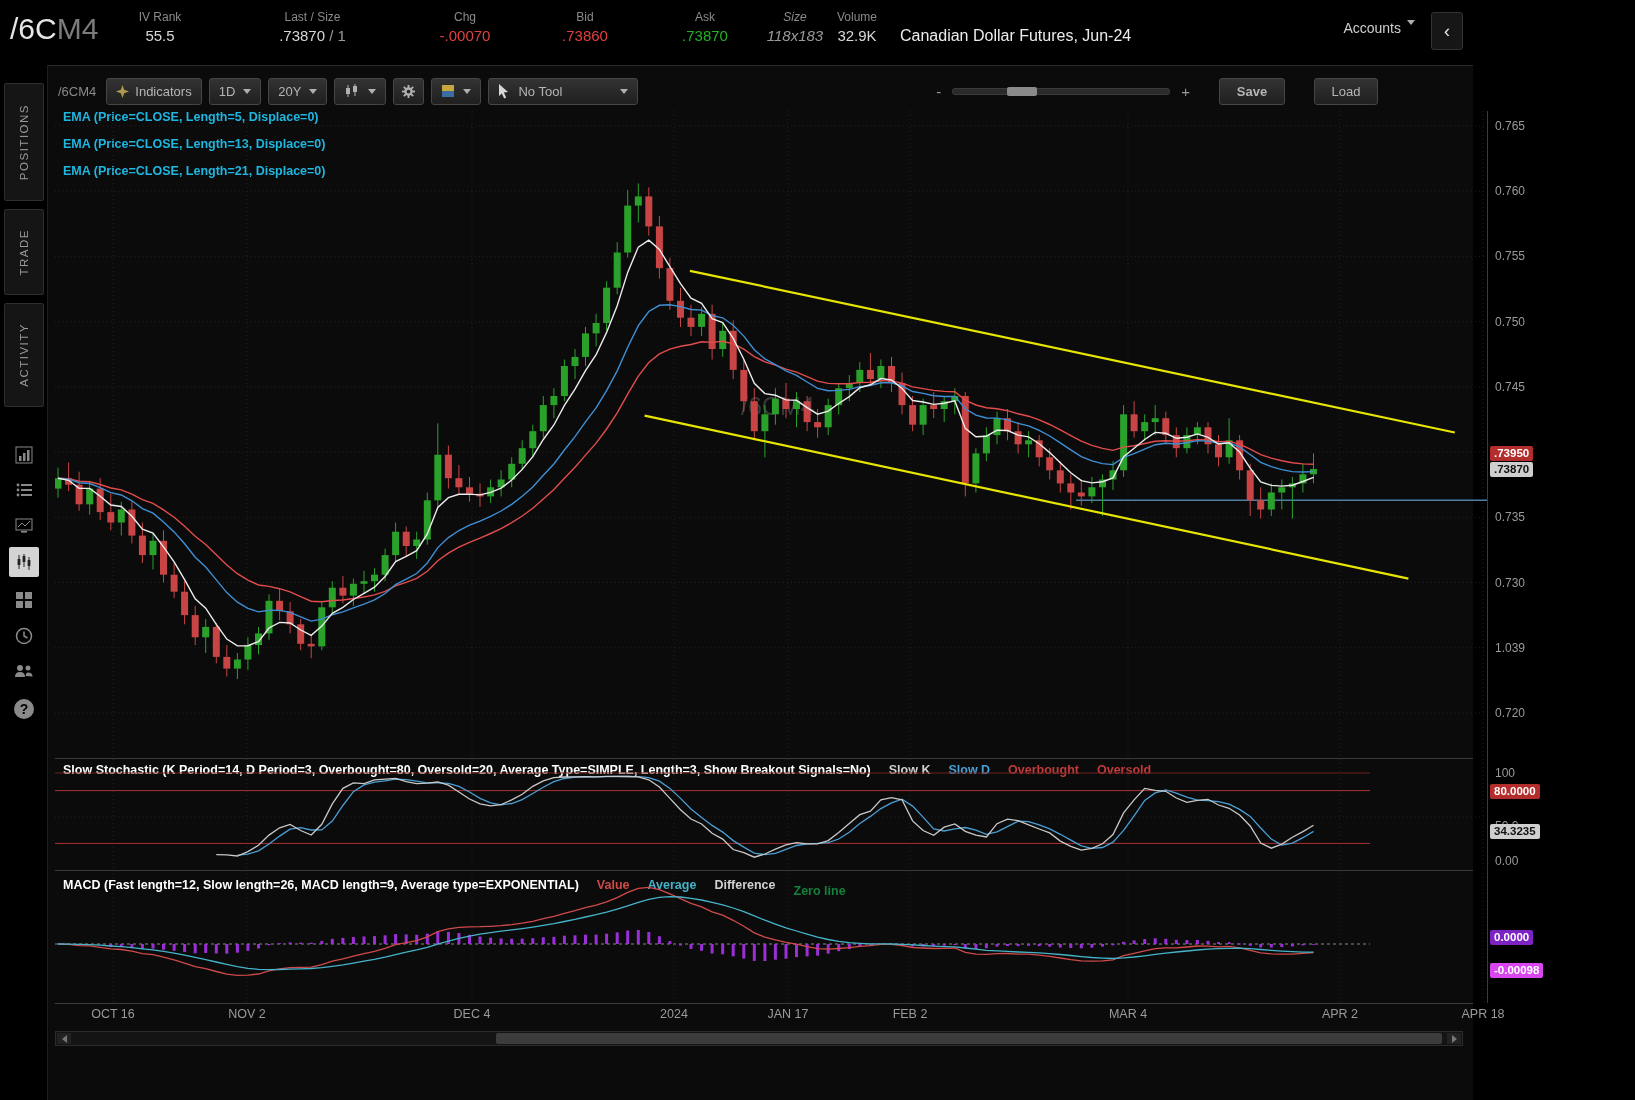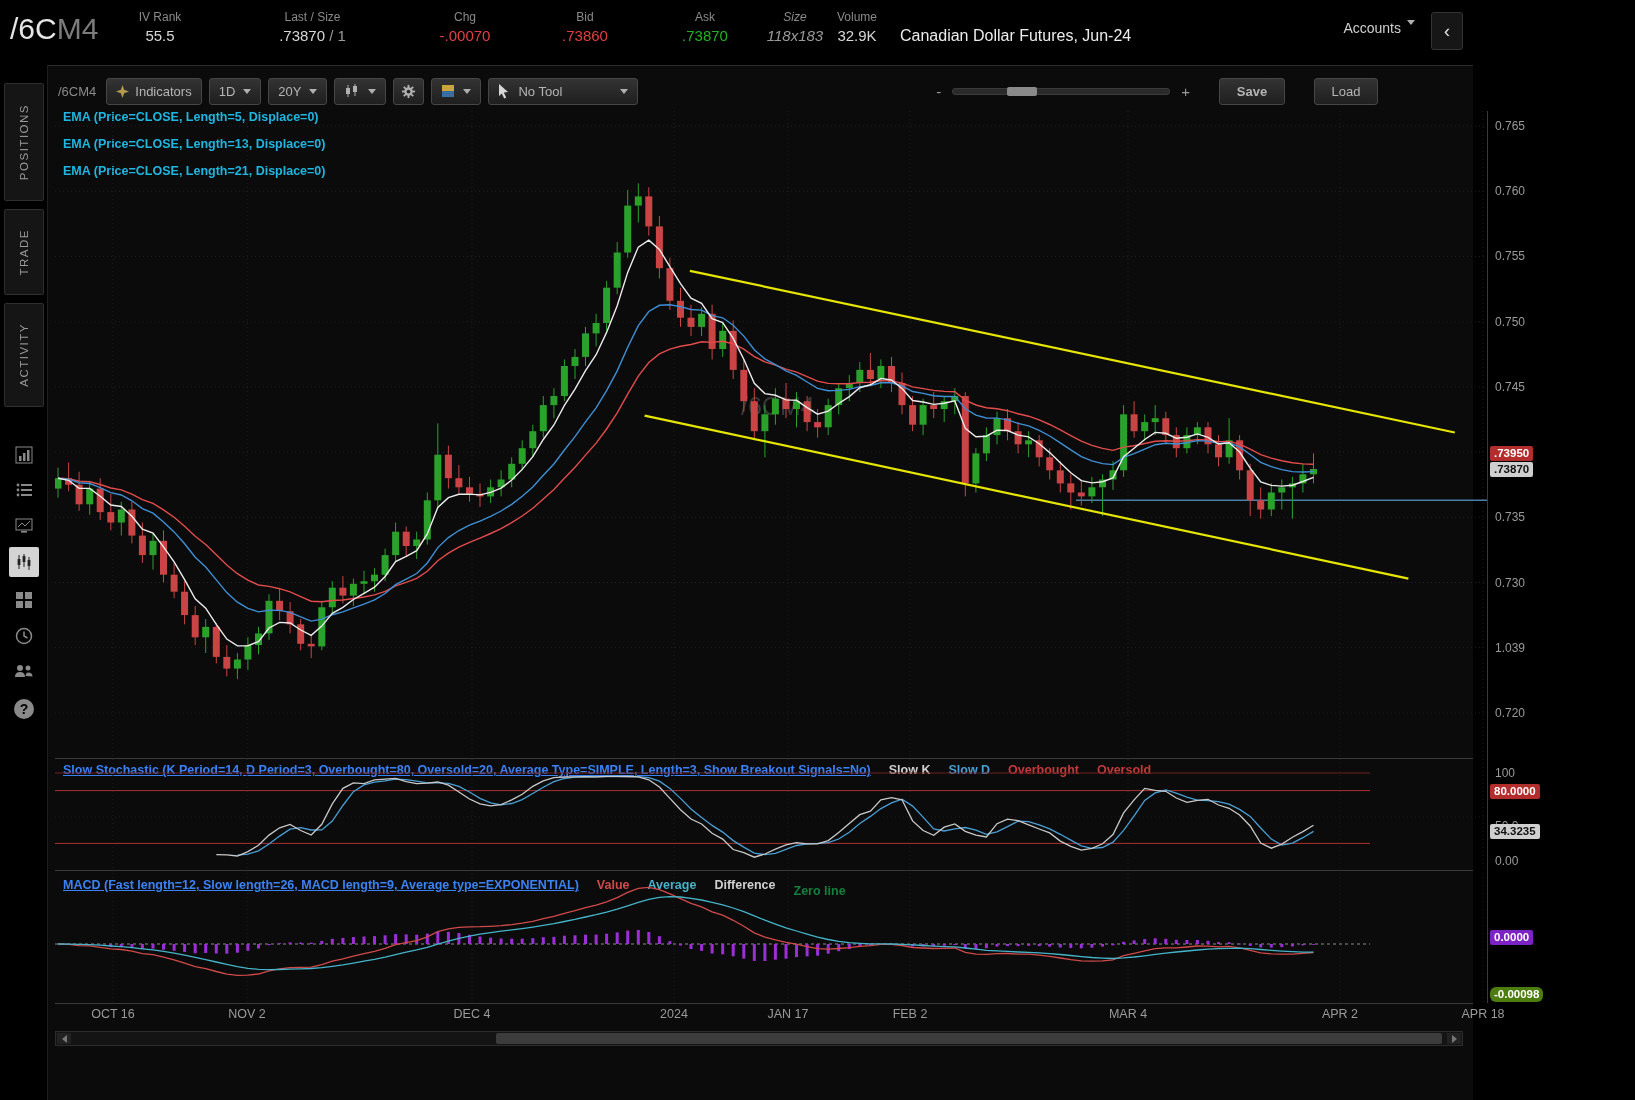--- a/index.html
+++ b/index.html
@@ -48,21 +48,21 @@
 
   .panel-svg { position:absolute; left:7px; background:transparent; }
   #main-svg { top:45px; width:1432px; height:647px; }
   #stoch-svg { top:693px; width:1432px; height:110px; }
   #macd-svg { top:807px; width:1432px; height:130px; }
 
   .sep { position:absolute; left:7px; right:0; height:1px; background:#3a3a3a; }
   .axis-vline { position:absolute; left:1439px; top:45px; width:1px; height:892px; background:#3a3a3a; }
 
   .ind-label-row { position:absolute; left:15px; display:flex; gap:18px; font-size:12.5px; font-weight:bold; white-space:nowrap; }
-  .ind-title { color:#3b82f6;text-decoration:underline; }
+  .ind-title { color:#ffffff; }
 
   #right-axis { position:absolute; left:1440px; top:0; width:195px; bottom:0; }
   .axis-lab { position:absolute; left:7px; font-size:12px; color:#9a9a9a; height:16px; line-height:16px; }
   .axis-badge { position:absolute; left:2px; font-size:11.5px; height:15px; line-height:15px; padding:0 4px; border-radius:2px; font-weight:bold; }
 
   #xaxis { position:absolute; left:0; top:941px; width:1450px; height:20px; }
   .xlab { position:absolute; width:56px; text-align:center; font-size:12.5px; color:#9a9a9a; }
 
   .scrollbar { position:absolute; left:7px; right:10px; top:965px; height:15px; background:#141414; border:1px solid #2c2c2c; }
   .sb-handle { position:absolute; left:440px; right:20px; top:1px; bottom:1px; background:#3c3c3c; border-radius:2px; }
@@ -718,21 +718,21 @@
         <div class="axis-lab" style="top: 639px;">0.720</div>
         <div class="axis-badge" style="top: 380px; background: rgb(179, 45, 45); color: rgb(255, 255, 255);">.73950</div>
         <div class="axis-badge" style="top: 396px; background: rgb(207, 207, 207); color: rgb(17, 17, 17);">.73870</div>
         <div class="axis-lab" style="top: 699px;">100</div>
         <div class="axis-lab" style="top: 743px; margin-top: 9px;">50.0</div>
         <div class="axis-lab" style="top: 787px;">0.00</div>
         <div class="axis-badge" style="top: 717.6px; background: rgb(179, 45, 45); color: rgb(255, 255, 255);">80.0000</div>
         <div class="axis-badge" style="top: 757.8px; background: rgb(207, 207, 207); color: rgb(17, 17, 17);">34.3235</div>
         <div class="axis-lab" style="top: 825px; margin-top: 40px;">0.005</div>
         <div class="axis-badge" style="top: 863.8px; background: rgb(125, 34, 195); color: rgb(255, 255, 255);">0.0000</div>
-        <div class="axis-badge" style="top: 921px; background: #4d7c0f; color: rgb(255, 255, 255); border-radius: 6px;">-0.00098</div>
+        <div class="axis-badge" style="top: 897px; background: #d946ef; color: rgb(255, 255, 255);">-0.00098</div>
       </div>
     <div id="xaxis">
         <div class="xlab" style="left: 37px;">OCT 16</div>
         <div class="xlab" style="left: 171px;">NOV 2</div>
         <div class="xlab" style="left: 396px;">DEC 4</div>
         <div class="xlab" style="left: 598px;">2024</div>
         <div class="xlab" style="left: 712px;">JAN 17</div>
         <div class="xlab" style="left: 834px;">FEB 2</div>
         <div class="xlab" style="left: 1052px;">MAR 4</div>
         <div class="xlab" style="left: 1264px;">APR 2</div>

